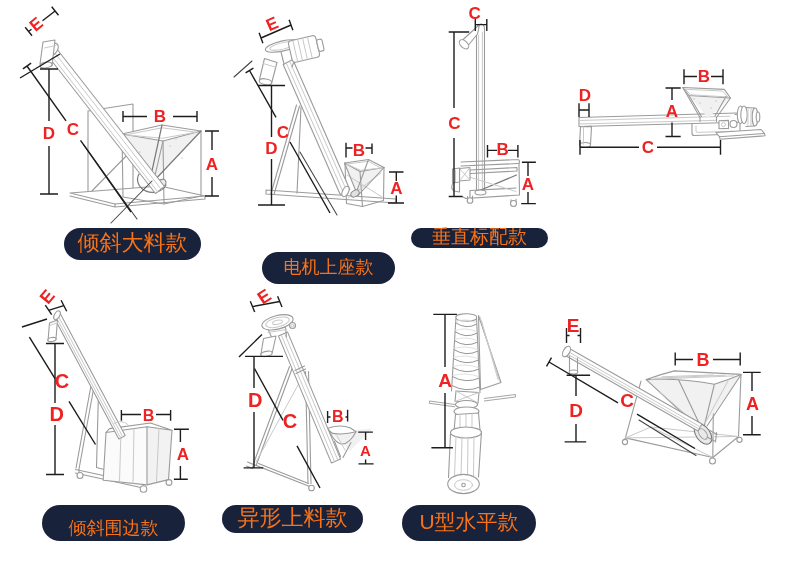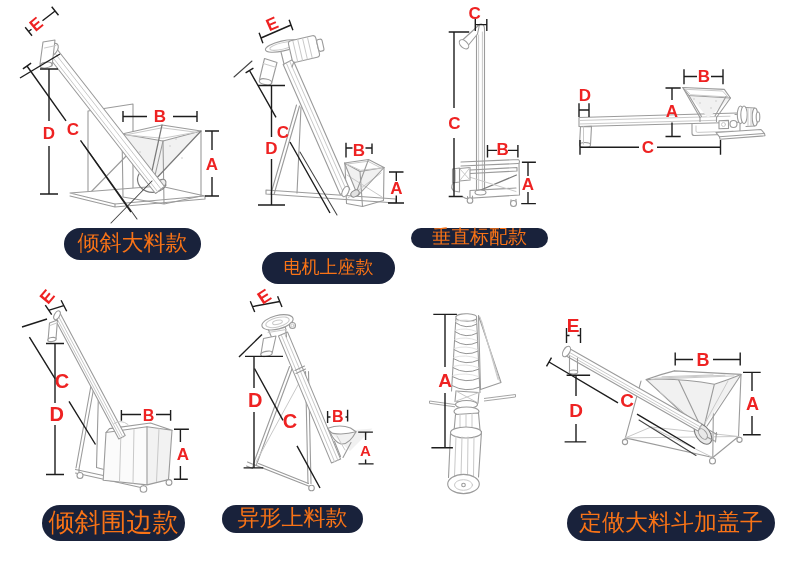--- a/index.html
+++ b/index.html
@@ -377,22 +377,22 @@
 
 <div class="pill" style="left:64px;top:228px;width:137px;height:32px;font-size:22px;border-radius:16px;">
       <span>倾斜大料款</span>
     </div>
 <div class="pill" style="left:262px;top:228px;width:133px;height:32px;font-size:18px;border-radius:16px;margin-top:24px;">
       <span>电机上座款</span>
     </div>
 <div class="pill" style="left:411px;top:228px;width:137px;height:20px;font-size:19px;border-radius:16px;">
       <span>垂直标配款</span>
     </div>
-<div class="pill" style="left:42px;top:505px;width:143px;height:36px;font-size:26px;border-radius:18px;align-items:flex-end;">
+<div class="pill" style="left:42px;top:505px;width:143px;height:36px;font-size:18px;border-radius:18px;align-items:flex-end;">
       <span>倾斜围边款</span>
     </div>
 <div class="pill" style="left:222px;top:505px;width:141px;height:28px;font-size:22px;border-radius:18px;">
       <span>异形上料款</span>
     </div>
-<div class="pill" style="left:567px;top:505px;width:208px;height:36px;font-size:23px;border-radius:18px;">
-      <span>定做大料斗加盖子</span>
+<div class="pill" style="left:402px;top:505px;width:134px;height:36px;font-size:21px;border-radius:18px;">
+      <span>U型水平款</span>
     </div>
 </div>
 
 </body></html>

